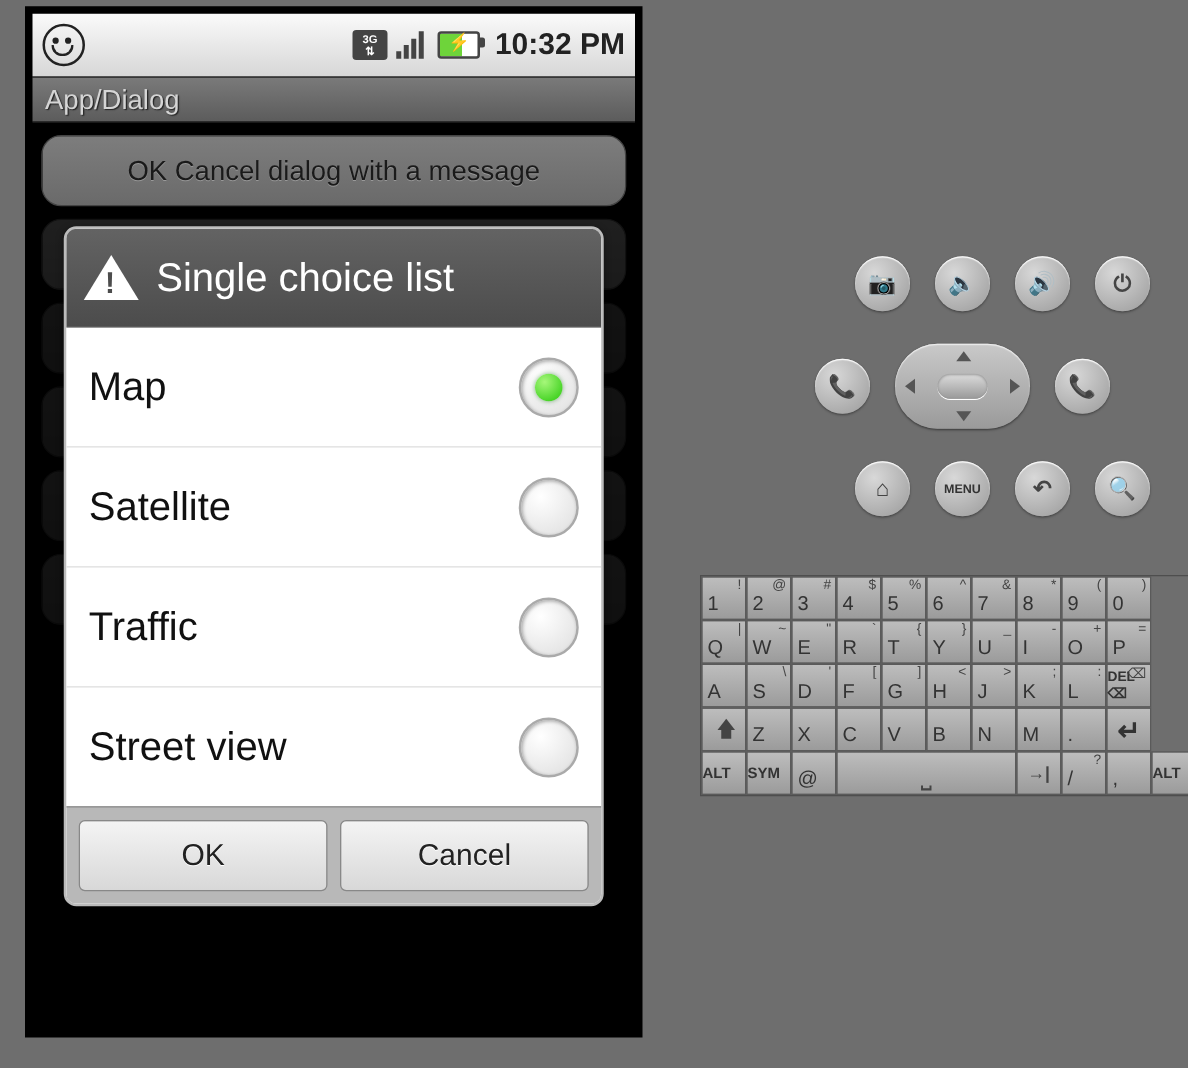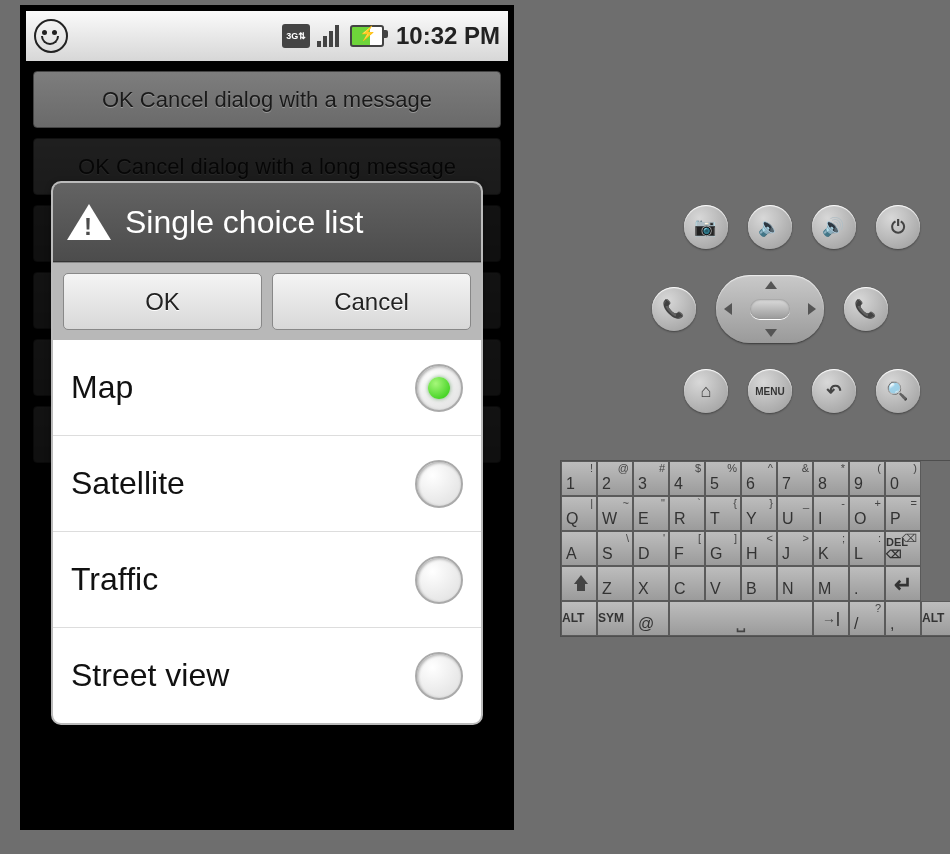--- a/index.html
+++ b/index.html
@@ -6,34 +6,34 @@
 
   
   #phone-panel{position:absolute;left:20px;top:5px;width:494px;height:825px;background:#000;}
   #phone-screen{position:absolute;left:6px;top:6px;right:6px;bottom:6px;background:#000;}
 
   #status-bar{height:50px;background:linear-gradient(#fafafa,#d7d7d7);display:flex;align-items:center;position:relative;}
   .smiley-icon{width:30px;height:30px;margin-left:8px;border:2px solid #222;border-radius:50%;position:relative;}
   .smiley-icon::before{content:"";position:absolute;width:5px;height:5px;background:#222;border-radius:50%;left:6px;top:9px;box-shadow:10px 0 #222;}
   .smiley-icon::after{content:"";position:absolute;width:14px;height:7px;border:2px solid #222;border-top:none;border-radius:0 0 12px 12px;left:5px;top:15px;}
   #status-right{position:absolute;right:8px;display:flex;align-items:center;gap:7px;}
-  .stat-3g{width:28px;height:24px;background:#444;border-radius:3px;color:#fff;font-size:9px;font-weight:bold;display:flex;align-items:center;justify-content:center;}
+  .stat-3g{width:28px;height:24px;background:#444;border-radius:3px;color:#fff;font-size:9px;font-weight:bold;display:flex;align-items:center;justify-content:center;flex-direction:column;}
   .stat-signal{width:26px;height:22px;position:relative;}
   .stat-signal span{position:absolute;bottom:0;width:4px;background:#444;}
   .stat-signal span:nth-child(1){left:0;height:6px;} .stat-signal span:nth-child(2){left:6px;height:11px;}
   .stat-signal span:nth-child(3){left:12px;height:16px;} .stat-signal span:nth-child(4){left:18px;height:22px;}
   .stat-batt{width:30px;height:18px;border:2px solid #444;border-radius:3px;position:relative;background:linear-gradient(90deg,#6ed43a 60%,#fff 60%);}
   .stat-batt::before{content:"";position:absolute;right:-6px;top:3px;width:4px;height:8px;background:#444;border-radius:0 2px 2px 0;}
   .stat-batt::after{content:"⚡";position:absolute;left:7px;top:-2px;color:#444;font-size:14px;}
   #clock{font-size:24px;font-weight:bold;color:#222;margin-left:5px;}
 
   #app-title{height:35px;background:linear-gradient(#7a7a7a,#5c5c5c);border-top:1px solid #333;border-bottom:1px solid #333;color:#d5d5d5;font-size:22px;text-shadow:1px 1px 1px #222;display:flex;align-items:center;padding-left:10px;}
 
   #bg-buttons{padding:10px 7px;display:flex;flex-direction:column;gap:10px;}
-  .bg-button{height:55px;background:linear-gradient(#7d7d7d,#6a6a6a);border:1px solid #444;border-radius:4px;color:#1a1a1a;font-size:22px;display:flex;align-items:center;justify-content:center;text-shadow:0 1px 0 #999;}
+  .bg-button{height:55px;background:linear-gradient(#7d7d7d,#6a6a6a);border:1px solid #444;border-radius:16px;color:#1a1a1a;font-size:22px;display:flex;align-items:center;justify-content:center;text-shadow:0 1px 0 #999;}
 
   
   #dialog{position:absolute;left:25px;right:25px;top:170px;background:#fff;border:2px solid #bbb;border-radius:10px;box-shadow:0 2px 6px rgba(0,0,0,0.4);overflow:hidden;}
   #dialog-header{height:78px;background:linear-gradient(#636363,#4c4c4c);display:flex;align-items:center;gap:14px;padding-left:14px;border-bottom:1px solid #333;}
   .warn-icon{width:0;height:0;border-left:22px solid transparent;border-right:22px solid transparent;border-bottom:36px solid #fff;position:relative;}
   .warn-icon::after{content:"!";position:absolute;left:-5px;top:9px;color:#4c4c4c;font-size:24px;font-weight:bold;}
   #dialog-title{color:#fff;font-size:32px;}
   #dialog-list{}
   .option-row{height:95px;display:flex;align-items:center;justify-content:space-between;padding:0 18px;border-bottom:1px solid #ddd;}
   .option-row:last-child{border-bottom:none;}
@@ -90,57 +90,58 @@
             <span></span>
             <span></span>
             <span></span>
             <span></span>
           </div>
         <div class="stat-batt"></div>
         <div id="clock">10:32 PM</div>
       </div>
     </div>
 
+    <div id="app-title">App/Dialog</div>
 
     <div id="bg-buttons">
       <div class="bg-button">OK Cancel dialog with a message</div>
       <div class="bg-button" style="opacity:.25">OK Cancel dialog with a long message</div>
       <div class="bg-button" style="opacity:.15">List dialog</div>
       <div class="bg-button" style="opacity:.15">Progress dialog</div>
       <div class="bg-button" style="opacity:.15">Single choice list</div>
       <div class="bg-button" style="opacity:.15">Repeat alarm</div>
     </div>
 
     <div id="dialog">
       <div id="dialog-header">
         <div class="warn-icon"></div>
         <div id="dialog-title">Single choice list</div>
-      </div>
-      <div id="dialog-buttons">
-        <div class="dlg-btn">OK</div>
-        <div class="dlg-btn">Cancel</div>
       </div>
       <div id="dialog-list">
         <div class="option-row">
           <div class="option-label">Map</div>
           <div class="radio selected"></div>
         </div>
         <div class="option-row">
           <div class="option-label">Satellite</div>
           <div class="radio"></div>
         </div>
         <div class="option-row">
           <div class="option-label">Traffic</div>
           <div class="radio"></div>
         </div>
         <div class="option-row">
           <div class="option-label">Street view</div>
           <div class="radio"></div>
         </div>
       </div>
+      <div id="dialog-buttons">
+        <div class="dlg-btn">OK</div>
+        <div class="dlg-btn">Cancel</div>
+      </div>
     </div>
 
   </div>
 </div>
 
 <div id="ctrl-cluster">
   <div class="ctrl-row">
     <div style="width:44px"></div>
     <div class="ctrl-btn">
         <span class="ctrl-icon">📷</span>

